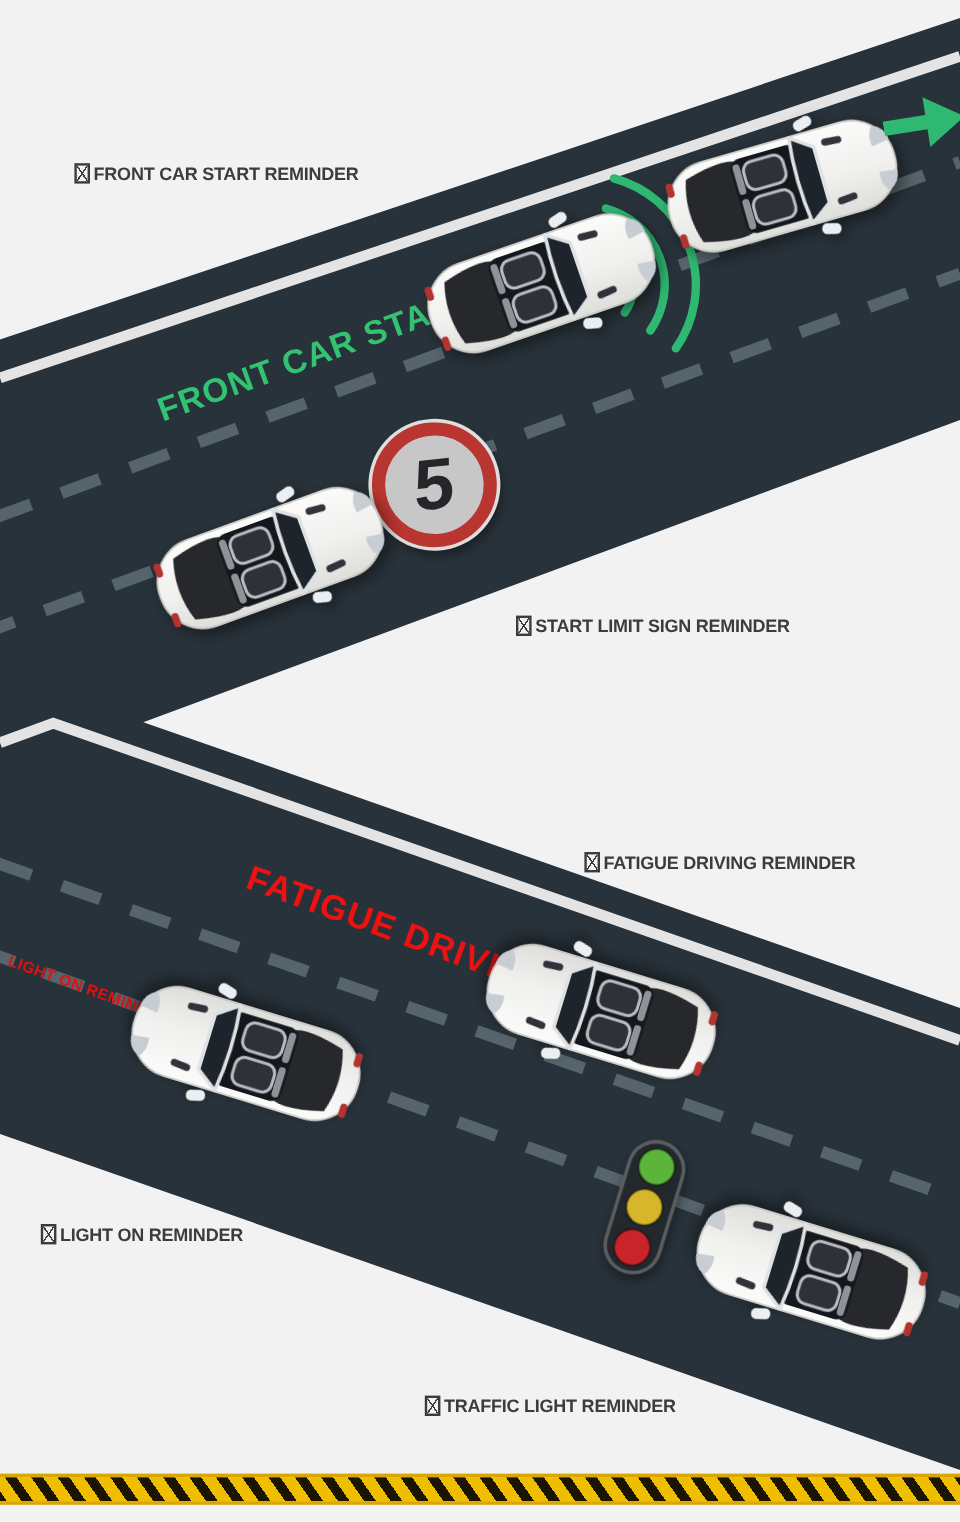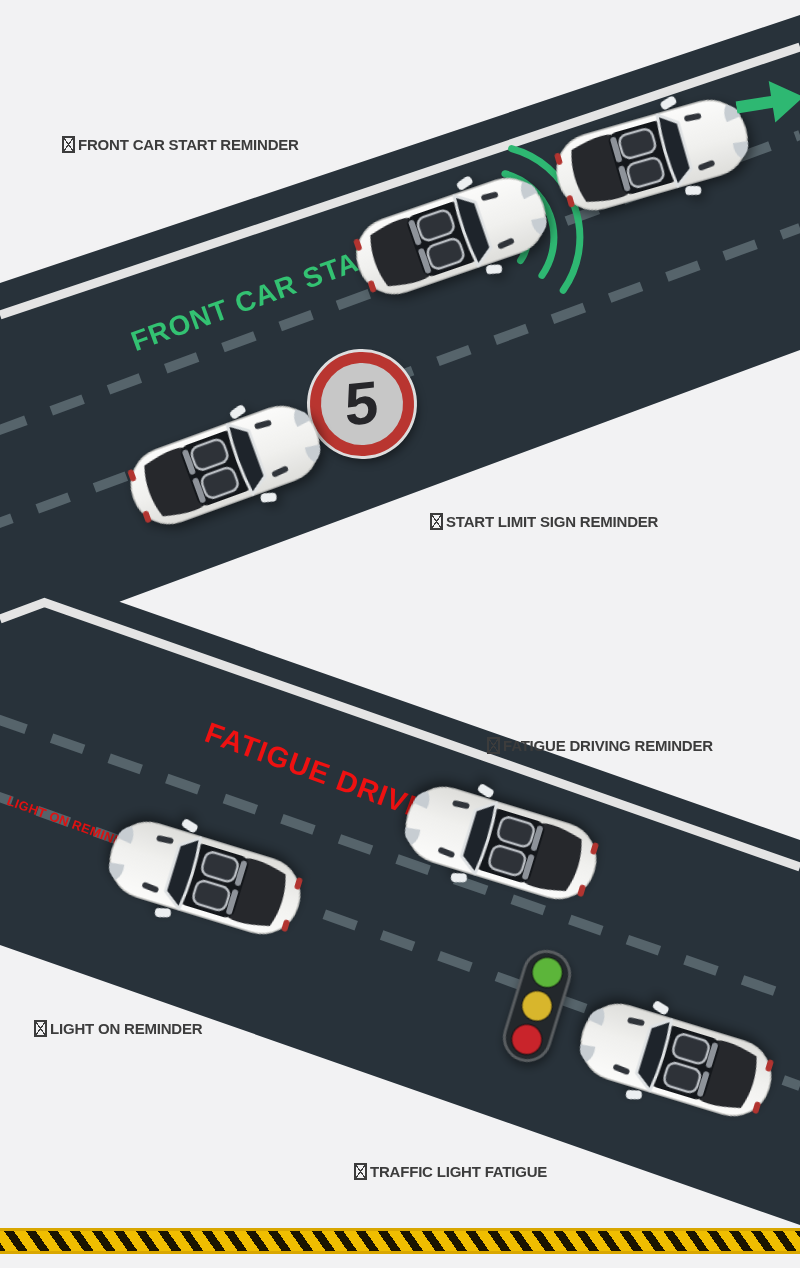--- a/index.html
+++ b/index.html
@@ -175,25 +175,25 @@
       <circle cx="25" cy="93" r="15" stroke="rgba(0,0,0,.35)" stroke-width="2" fill="#c9242b"></circle>
     </svg>
   </div>
 
   <div class="feature-label" style="left:62px;top:136px">
     <span class="tofu"></span><span>FRONT CAR START REMINDER</span>
   </div>
   <div class="feature-label" style="left:430px;top:513px">
     <span class="tofu"></span><span>START LIMIT SIGN REMINDER</span>
   </div>
-  <div class="feature-label" style="left:487px;top:737px">
+  <div class="feature-label" style="left:487px;top:710px">
     <span class="tofu"></span><span>FATIGUE DRIVING REMINDER</span>
   </div>
   <div class="feature-label" style="left:34px;top:1020px">
     <span class="tofu"></span><span>LIGHT ON REMINDER</span>
   </div>
   <div class="feature-label" style="left:354px;top:1163px">
-    <span class="tofu"></span><span>TRAFFIC LIGHT FATIGUE</span>
+    <span class="tofu"></span><span>TRAFFIC LIGHT REMINDER</span>
   </div>
 
   <div class="tape"></div>
 
 </div>
 
 </body></html>

